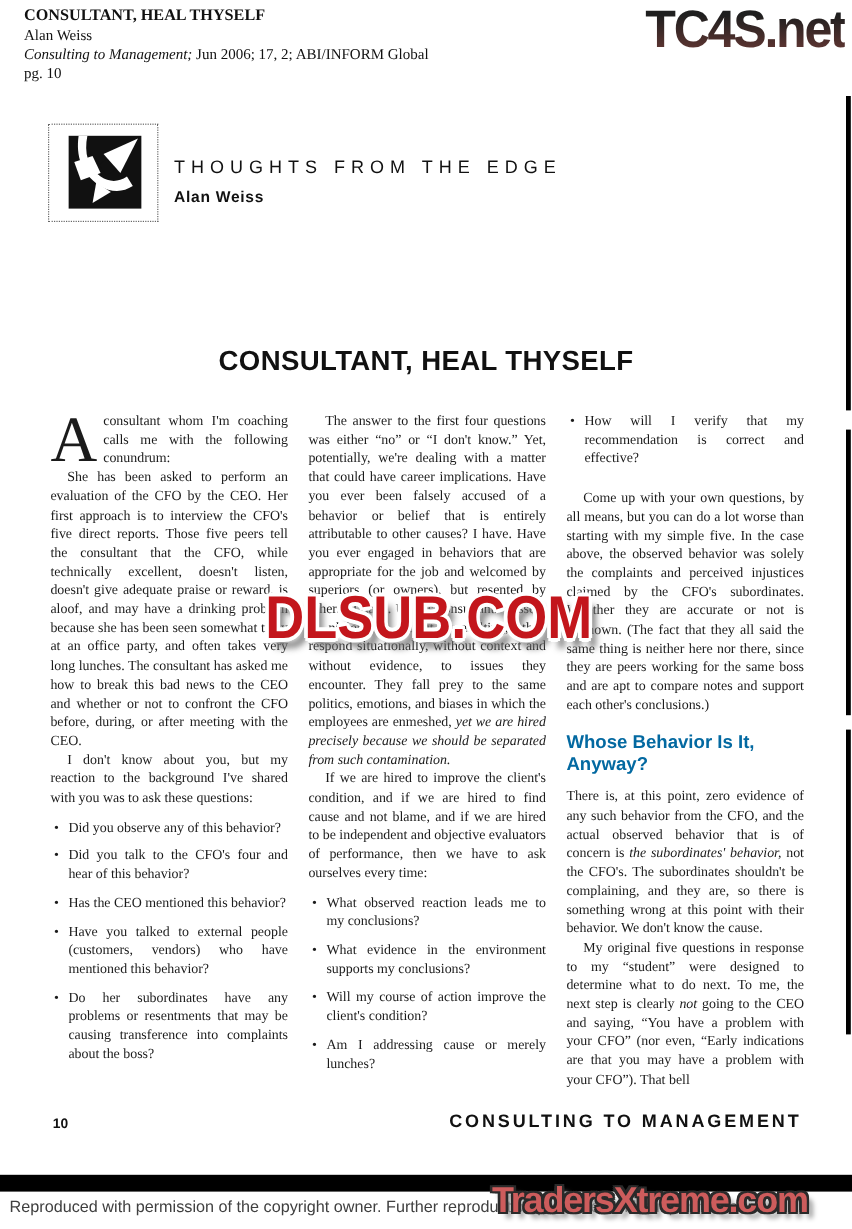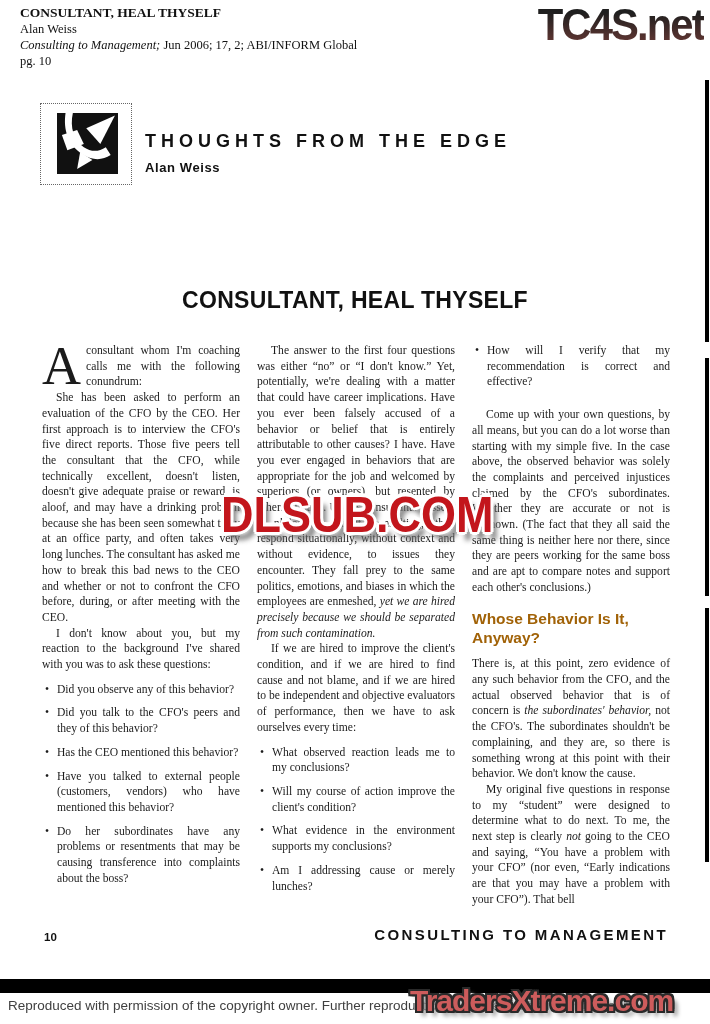--- a/index.html
+++ b/index.html
@@ -15,36 +15,36 @@
   .wm-tc4s{position:absolute;top:0px;right:6px;font-family:"Liberation Sans",sans-serif;font-weight:bold;font-size:44px;letter-spacing:-2px;transform:scaleX(.95);transform-origin:right;background:linear-gradient(#1f1f1f 25%,#6b3a36 95%);-webkit-background-clip:text;background-clip:text;color:#3d2e2c;-webkit-text-fill-color:transparent;}
   .wm-dlsub{position:absolute;left:221px;top:489px;font-family:"Liberation Sans",sans-serif;font-weight:bold;font-size:45px;letter-spacing:0px;color:var(--dlsub_red,#c3161c);transform:scaleY(1.12);
     text-shadow:-2px -2px 0 #fff,2px -2px 0 #fff,-2px 2px 0 #fff,2px 2px 0 #fff,0 -3px 0 #fff,0 3px 0 #fff,-3px 0 0 #fff,3px 0 0 #fff,6px 7px 5px rgba(110,110,110,.85);}
   .wm-traders{position:absolute;left:410px;top:984px;font-family:"Liberation Sans",sans-serif;font-weight:bold;font-size:30px;letter-spacing:-1px;color:var(--traders_red,#cd5c5c);
     text-shadow:-2px -2px 0 #2a2a2a,2px -2px 0 #2a2a2a,-2px 2px 0 #2a2a2a,2px 2px 0 #2a2a2a,0 -2px 0 #2a2a2a,0 2px 0 #2a2a2a,-2px 0 0 #2a2a2a,2px 0 0 #2a2a2a,5px 5px 4px #999;}
 
   
   .masthead-box{position:absolute;left:40px;top:103px;width:90px;height:80px;border:1px dotted #666;}
   .logo{position:absolute;left:16px;top:9px;width:61px;height:61px;display:block;}
   .masthead-text{position:absolute;left:145px;top:131px;font-family:"Liberation Sans",sans-serif;color:#111;}
-  .series-title{font-size:18px;font-weight:bold;letter-spacing:5px;white-space:nowrap;}
+  .series-title{font-size:15px;font-weight:normal;letter-spacing:5px;white-space:nowrap;}
   .masthead-author{font-size:13px;font-weight:bold;letter-spacing:.6px;margin-top:8px;}
 
   
   .article-title{position:absolute;top:287px;left:0;width:100%;text-align:center;font-family:"Liberation Sans",sans-serif;font-weight:bold;font-size:23px;letter-spacing:.3px;color:#111;}
 
   
   .columns{position:absolute;left:42px;top:343px;width:628px;display:flex;gap:17px;font-size:11.6px;line-height:15.7px;text-align:justify;}
   .col{width:198px;}
   .col p{margin:0;}
   .col .indent{text-indent:14px;}
   .dropcap{float:left;font-size:54px;line-height:43px;padding:2px 5px 0 0;font-weight:normal;}
   ul.blist{list-style:none;margin:9px 0 0 0;padding:0 0 0 15px;}
   ul.blist li{position:relative;margin-bottom:8px;text-align:justify;}
   ul.blist li::before{content:"\2022";position:absolute;left:-12px;top:0;}
-  .sec-heading{font-family:"Liberation Sans",sans-serif;font-weight:bold;font-size:15.5px;line-height:1.25;text-align:left;margin:13px 0 9px 0;color:#a16207;}
+  .sec-heading{font-family:"Liberation Sans",sans-serif;font-weight:bold;font-size:15.5px;line-height:1.25;text-align:left;margin:13px 0 9px 0;color:#0369a1;}
   .gap{height:9px;}
 
   
   .footer{position:absolute;left:44px;top:926px;width:624px;display:flex;justify-content:space-between;align-items:flex-end;font-family:"Liberation Sans",sans-serif;font-weight:bold;color:#111;}
   .pageno{font-size:11.5px;}
   .journal-foot{font-size:15px;letter-spacing:2.4px;}
 
   
   .bottom-black{position:absolute;left:0;top:979px;width:710px;height:14px;background:var(--bar_black,#000);}
   .repro-text{position:absolute;left:8px;top:998px;font-family:"Liberation Sans",sans-serif;font-size:13.5px;color:#404040;white-space:nowrap;}
@@ -85,34 +85,34 @@
   <div class="article-title">CONSULTANT, HEAL THYSELF</div>
 
   <div class="columns">
 
     <div class="col">
       <p><span class="dropcap">A</span><span>consultant whom I'm coaching calls me with the following conundrum:</span></p>
       <p class="indent">She has been asked to perform an evaluation of the CFO by the CEO. Her first approach is to interview the CFO's five direct reports. Those five peers tell the consultant that the CFO, while technically excellent, doesn't listen, doesn't give adequate praise or reward, is aloof, and may have a drinking problem because she has been seen somewhat tipsy at an office party, and often takes very long lunches. The consultant has asked me how to break this bad news to the CEO and whether or not to confront the CFO before, during, or after meeting with the CEO.</p>
       <p class="indent">I don't know about you, but my reaction to the background I've shared with you was to ask these questions:</p>
       <ul class="blist">
         <li>Did you observe any of this behavior?</li>
-        <li>Did you talk to the CFO's peers and they of this behavior?</li>
+        <li>Did you talk to the CFO's four and hear of this behavior?</li>
         <li>Has the CEO mentioned this behavior?</li>
         <li>Have you talked to external people (customers, vendors) who have mentioned this behavior?</li>
         <li>Do her subordinates have any problems or resentments that may be causing transference into complaints about the boss?</li>
       </ul>
     </div>
 
     <div class="col">
       <p class="indent"><span>The answer to the first four questions was either “no” or “I don't know.” Yet, potentially, we're dealing with a matter that could have career implications. Have you ever been falsely accused of a behavior or belief that is entirely attributable to other causes? I have. Have you ever engaged in behaviors that are appropriate for the job and welcomed by superiors (or owners), but resented by others? I have. Unless consultants possess a </span><i>philosophy</i><span> about consulting, they respond situationally, without context and without evidence, to issues they encounter. They fall prey to the same politics, emotions, and biases in which the employees are enmeshed, </span><i>yet we are hired precisely because we should be separated from such contamination.</i></p>
       <p class="indent">If we are hired to improve the client's condition, and if we are hired to find cause and not blame, and if we are hired to be independent and objective evaluators of performance, then we have to ask ourselves every time:</p>
       <ul class="blist">
         <li>What observed reaction leads me to my conclusions?</li>
+        <li>What evidence in the environment supports my conclusions?</li>
         <li>Will my course of action improve the client's condition?</li>
-        <li>What evidence in the environment supports my conclusions?</li>
         <li>Am I addressing cause or merely lunches?</li>
       </ul>
     </div>
 
     <div class="col">
       <ul class="blist" style="margin-top:0;">
         <li>How will I verify that my recommendation is correct and effective?</li>
       </ul>
       <div class="gap"></div>
       <p class="indent">Come up with your own questions, by all means, but you can do a lot worse than starting with my simple five. In the case above, the observed behavior was solely the complaints and perceived injustices claimed by the CFO's subordinates. Whether they are accurate or not is unknown. (The fact that they all said the same thing is neither here nor there, since they are peers working for the same boss and are apt to compare notes and support each other's conclusions.)</p>

